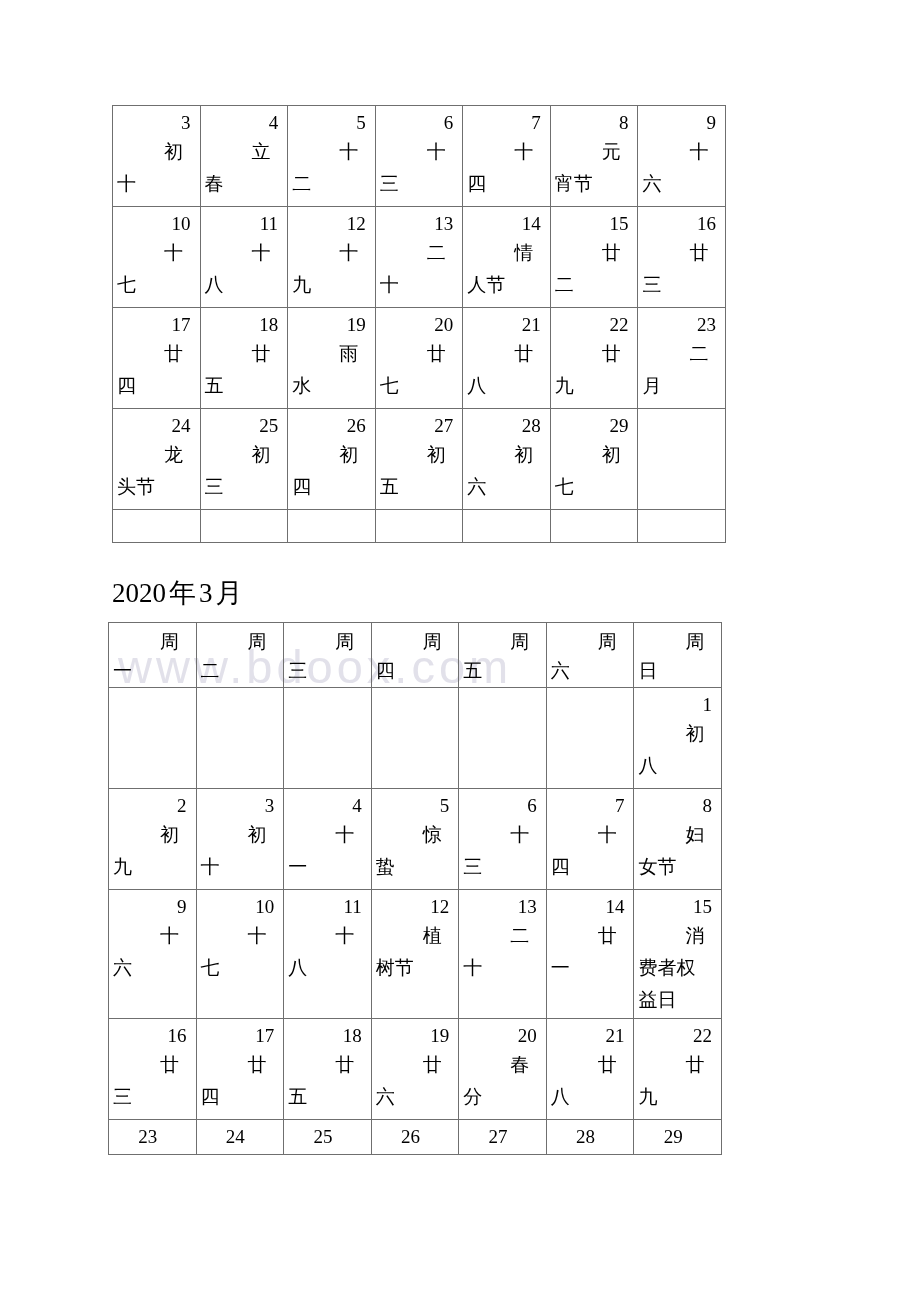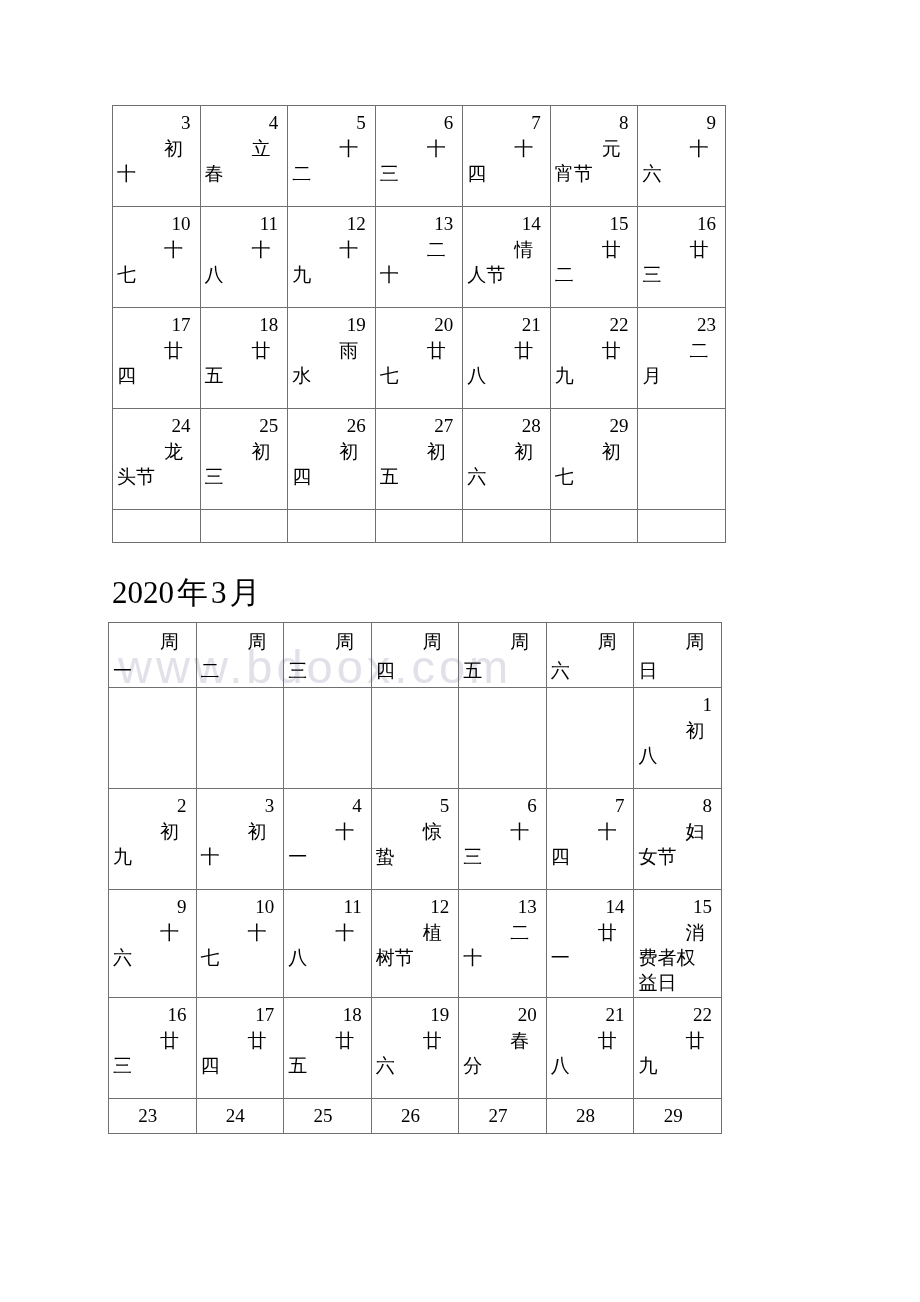--- a/index.html
+++ b/index.html
@@ -39,21 +39,21 @@
     user-select: none;
     pointer-events: none;
     z-index: 5;
     margin-top: 41px;
   }
 
   
   .month-title {
     position: absolute;
     left: 112px;
-    font-size: 31px;
+    font-size: 27px;
     line-height: 30px;
     white-space: nowrap;
     z-index: 8;
   }
   .month-title .cjk { padding: 0 3px; }
 
   
   table.cal {
     position: absolute;
     border-collapse: collapse;
@@ -87,21 +87,21 @@
     font-size: 19px;
     line-height: 27px;
     height: 27px;
   }
   .daynum.center { text-align: center; padding-right: 4px; }
 
   
   .lunar {
     display: block;
     font-size: 19px;
-    line-height: 25px;
+    line-height: 32px;
     text-align: left;
     text-indent: 0;
     word-break: break-all;
     letter-spacing: 0;
   }
   .lunar.one  { text-indent: 47px; }
   .lunar.two  { text-indent: 47px; }
   .lunar.three{ text-indent: 47px; }
 
   

